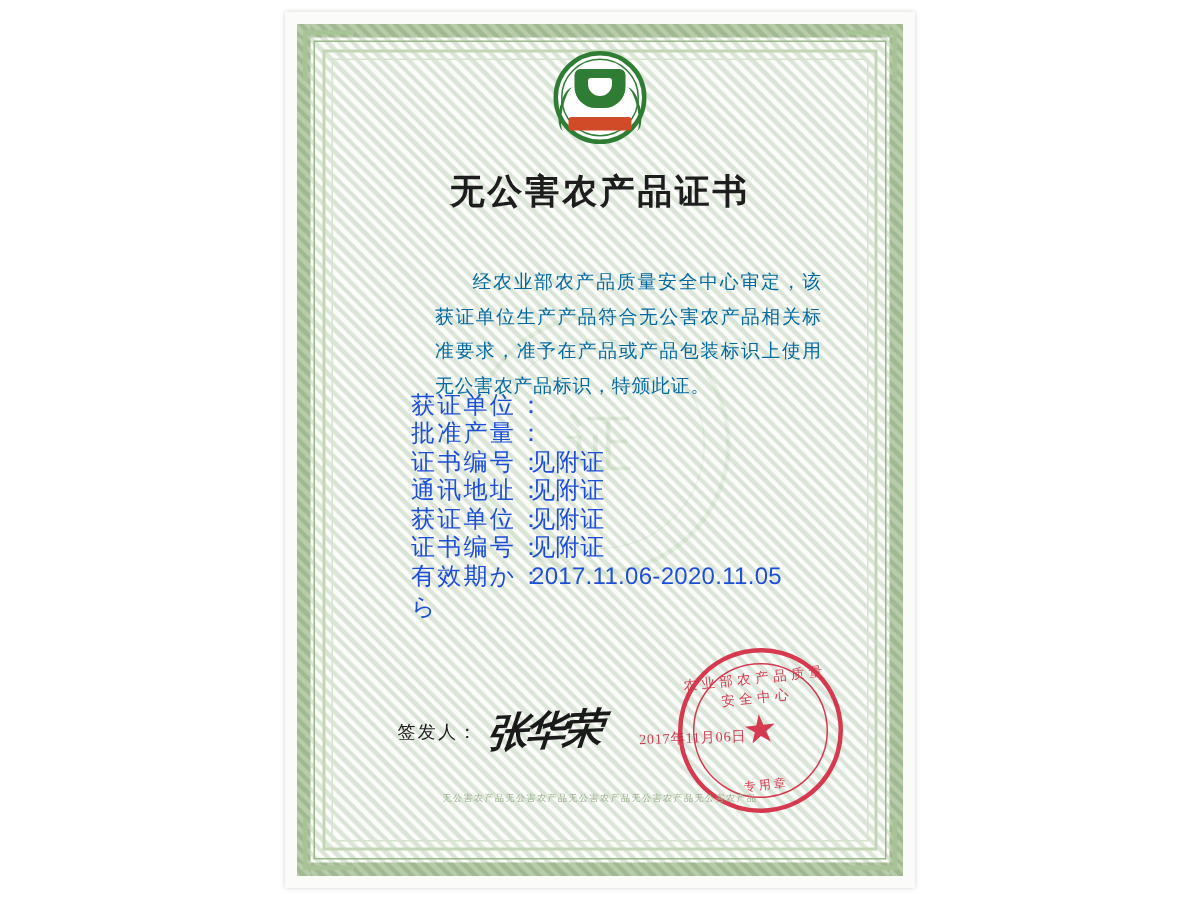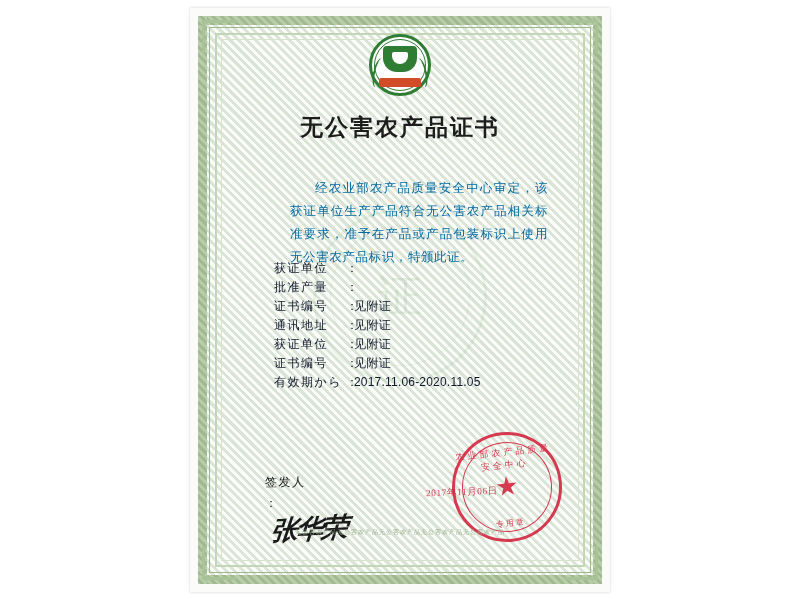--- a/index.html
+++ b/index.html
@@ -216,22 +216,22 @@
   .fields {
     position: absolute;
     left: 84px;
     top: 252px;
     width: 280px;
   }
   .field-row {
     display: flex;
     align-items: baseline;
     height: 19px;
-    font-size: 12px;
-    color: #0f172a;
+    font-size: 16px;
+    color: #1d4ed8;
     letter-spacing: 0.5px;
   }
   .field-label {
     width: 72px;
     flex: 0 0 72px;
     text-align: left;
     letter-spacing: 1.5px;
   }
   .field-colon {
     width: 8px;
@@ -245,25 +245,24 @@
     font-family: Liberation Sans, sans-serif;
     letter-spacing: 0.2px;
   }
 
   
   .sig-row {
     position: absolute;
     left: 75px;
     top: 466px;
     display: flex;
-    align-items: flex-start;
+    align-items: flex-end;
     font-size: 12px;
     letter-spacing: 1.5px;
     color: #1b1b1b;
-    flex-direction: column;
   }
   .sig-label { padding-bottom: 4px; }
   .sig-colon { padding-bottom: 4px; }
   .sig-hand {
     margin-left: 6px;
     font-size: 27px;
     font-family: "Liberation Serif", serif;
     font-style: italic;
     font-weight: bold;
     color: #1a1a1a;

